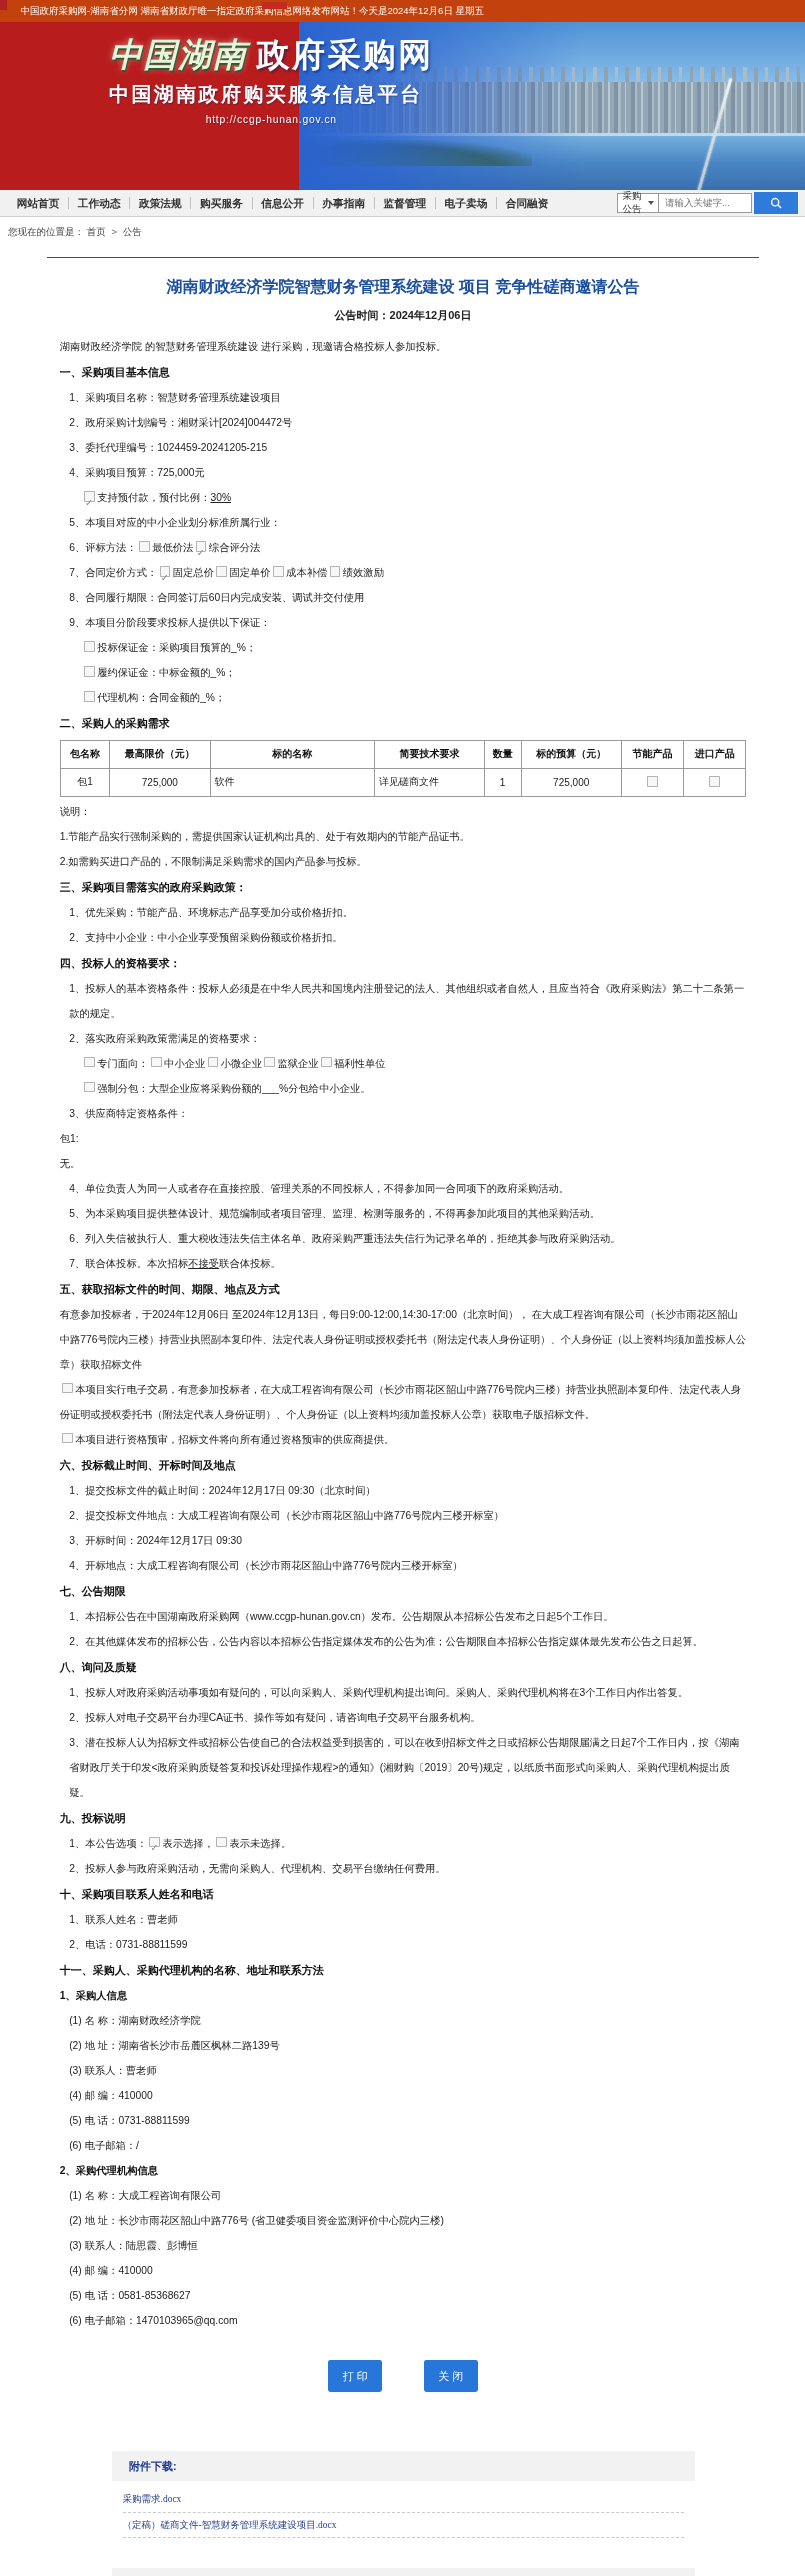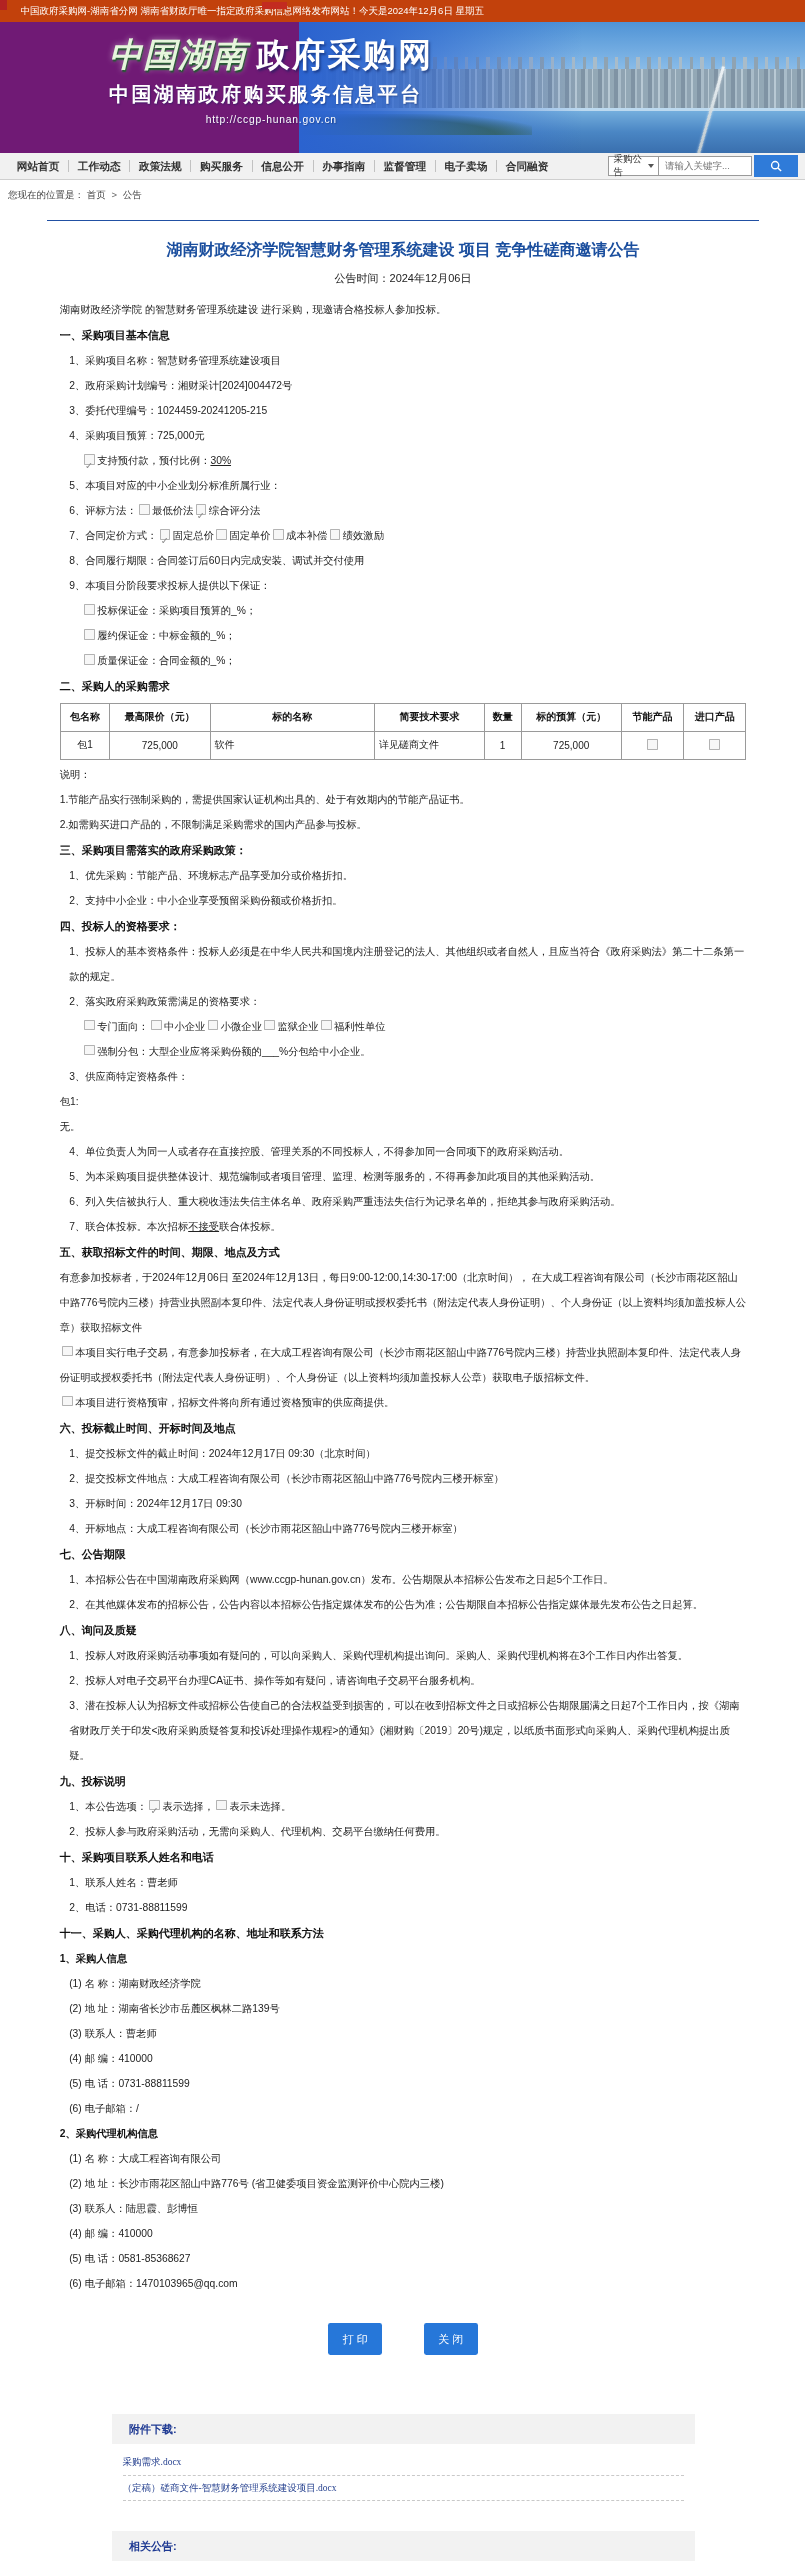--- a/index.html
+++ b/index.html
@@ -2,53 +2,53 @@
 <html style="font-size:12.7px"><head>
 <meta charset="utf-8">
 <style>
   html,body{margin:0;padding:0;}
   body{width:806px;background:#fff;color:#222;font-family:"Liberation Sans","DejaVu Sans",sans-serif;}
   
   .topbar{position:relative;height:22px;background:#c2410c;color:#fff;font-size:9.5px;line-height:22px;padding-left:20.6px;box-sizing:border-box;}
   .red-a{position:absolute;left:0;top:0;width:7.1px;height:10.3px;background:#b32222;}
   .red-b{position:absolute;left:262px;top:1.6px;width:24.5px;height:7.1px;background:#c32b20;}
   
-  .banner{position:relative;height:131px;background:#701a75;overflow:hidden;}
+  .banner{position:relative;height:168px;background:#b91c1c;overflow:hidden;}
   .photo{position:absolute;right:0;top:0;width:507px;height:100%;}
   .photo .sky{position:absolute;left:0;top:0;right:0;height:100%;background:linear-gradient(180deg,#4f93d6 0%,#8fc0ea 40%,#d9edf9 60%,#bcd9ef 66%);}
   .photo .city{position:absolute;left:0;right:0;top:36%;height:30%;background:repeating-linear-gradient(90deg,#7f93a4 0 4px,#a9bcc9 4px 6.3px,#8fa3b2 6.3px 10.3px,#b8c9d4 10.3px 12px,#93a8b6 12px 16.6px);}
   .photo .city2{position:absolute;left:8%;right:0;top:27%;height:12%;background:repeating-linear-gradient(90deg,transparent 0 7.1px,#8fa3b2 7.1px 11px,transparent 11px 18px,#a9bcc9 18px 21.4px);}
   .photo .water{position:absolute;left:0;right:0;bottom:0;height:32%;background:linear-gradient(180deg,#74aedd 0%,#4a86c4 50%,#396fae 100%);}
   .photo .green{position:absolute;left:0;bottom:14%;width:46%;height:16%;background:radial-gradient(ellipse at 30% 100%,#4a7d46 0%,#39643a 55%,rgba(57,100,58,0) 78%);}
   .photo .bridge{position:absolute;right:21%;bottom:-4.7px;width:3.2px;height:72%;background:linear-gradient(180deg,#eef3f6,#b9c6cd);transform:rotate(16deg);transform-origin:bottom center;box-shadow:0 0 2.4px rgba(255,255,255,.6);}
   .photo .fade{position:absolute;left:0;top:0;right:0;bottom:0;background:linear-gradient(90deg,#2b63cf 0%,rgba(43,99,207,.82) 16%,rgba(43,99,207,0) 56%);}
   .logo-area{position:absolute;left:109px;top:14.2px;color:#fff;z-index:3;}
   .logo-line{font-size:33px;line-height:38px;white-space:nowrap;}
   .logo-cn{font-family:"Liberation Serif","DejaVu Serif",serif;font-style:italic;font-weight:bold;color:#e6f6dc;text-shadow:0.8px 1.6px 1.6px #1c5a2a,0 0 6.3px rgba(255,255,255,.55);letter-spacing:1.6px;}
   .logo-main{font-weight:900;color:#fff;text-shadow:1.6px 1.6px 2.4px rgba(10,30,90,.55);letter-spacing:2.4px;}
   .banner-sub{font-size:20px;font-weight:bold;letter-spacing:2.4px;margin-top:7.1px;text-shadow:0.8px 0.8px 1.6px rgba(10,30,90,.45);}
   .banner-url{font-size:10.3px;text-align:center;margin-top:5.5px;letter-spacing:0.8px;text-shadow:0.8px 0.8px 0.8px rgba(10,30,90,.4);}
   
   .nav{height:27px;background:#f1f1f1;border-bottom:0.8px solid #cfcfcf;display:flex;align-items:center;padding:0 8px;box-sizing:border-box;}
   .nav-items{display:flex;align-items:center;}
   .nav-item{font-size:10.7px;font-weight:bold;color:#333;padding:0 8.7px;line-height:12.7px;cursor:pointer;white-space:nowrap;}
   .nav-item + .nav-item{border-left:0.8px solid #c2c2c2;}
   .nav-right{margin-left:auto;display:flex;align-items:center;}
-  .sel{width:51px;height:20px;border:0.8px solid #9a9a9a;background:#fff;font-size:9.5px;color:#333;display:flex;align-items:center;justify-content:space-between;padding:0 4px;box-sizing:border-box;cursor:pointer;}
+  .sel{width:42px;height:20px;border:0.8px solid #9a9a9a;background:#fff;font-size:9.5px;color:#333;display:flex;align-items:center;justify-content:space-between;padding:0 4px;box-sizing:border-box;cursor:pointer;}
   .caret{width:0;height:0;border-left:3.2px solid transparent;border-right:3.2px solid transparent;border-top:4px solid #555;}
   .inp{width:93px;height:20px;border:0.8px solid #9a9a9a;border-left:none;font-size:9.5px;padding:0 5.5px;box-sizing:border-box;color:#333;outline:none;}
   .btn-search{width:44px;height:21.4px;background:#2f7bd9;border:none;display:flex;align-items:center;justify-content:center;margin-left:1.6px;cursor:pointer;}
   
   .crumb{height:30px;line-height:30px;font-size:9.5px;color:#444;padding-left:8px;}
   .crumb a{color:#444;text-decoration:none;cursor:pointer;}
   .crumb .sep{margin:0 3.2px;color:#666;}
   
   .panel{width:712px;margin:9.5px auto 0;border-top:1.6px solid #2150a3;padding:4.7px 12.7px 8px;box-sizing:border-box;}
   .title{color:#1a4e9e;font-size:16px;font-weight:bold;text-align:center;margin:12.7px 0 0;line-height:24px;}
-  .pub{font-size:11px;color:#222;text-align:center;margin:9.5px 0 11px;}
+  .pub{font-size:11px;color:#222;text-align:center;margin:9.5px 0 11px;font-weight:bold;}
   p.line{font-size:10.3px;line-height:25px;margin:0;color:#222;}
   p.ind{padding-left:9.5px;}
   p.ind2{padding-left:22px;}
   h3.sec{font-size:11px;font-weight:bold;color:#111;margin:0;line-height:26px;}
   h4.sub{font-size:10.3px;font-weight:bold;color:#111;margin:0;line-height:25px;}
   .u{text-decoration:underline;}
   .cb{display:inline-block;width:8.7px;height:8.7px;border:0.8px solid #b3b3b3;background:#f7f7f7;margin:0 2.4px;vertical-align:-0.8px;position:relative;border-radius:0.8px;}
   .cb.checked::after{content:"\2713";position:absolute;left:0px;top:-2.4px;font-size:9.5px;color:#8d8d8d;}
   table.req{width:100%;border-collapse:collapse;font-size:10px;text-align:center;margin:3.2px 0 1.6px;}
   table.req th,table.req td{border:0.8px solid #9a9a9a;height:24px;padding:1.6px 4px;}
@@ -137,21 +137,21 @@
   <p class="line ind">3、委托代理编号：1024459-20241205-215</p>
   <p class="line ind">4、采购项目预算：725,000元</p>
   <p class="line ind2"><span class="cb checked"></span><span>支持预付款，预付比例：</span><span class="u">30%</span></p>
   <p class="line ind">5、本项目对应的中小企业划分标准所属行业：</p>
   <p class="line ind"><span>6、评标方法：</span><span class="cb"></span><span>最低价法</span><span class="cb checked"></span><span>综合评分法</span></p>
   <p class="line ind"><span>7、合同定价方式：</span><span class="cb checked"></span><span>固定总价</span><span class="cb"></span><span>固定单价</span><span class="cb"></span><span>成本补偿</span><span class="cb"></span><span>绩效激励</span></p>
   <p class="line ind">8、合同履行期限：合同签订后60日内完成安装、调试并交付使用</p>
   <p class="line ind">9、本项目分阶段要求投标人提供以下保证：</p>
   <p class="line ind2"><span class="cb"></span><span>投标保证金：采购项目预算的_%；</span></p>
   <p class="line ind2"><span class="cb"></span><span>履约保证金：中标金额的_%；</span></p>
-  <p class="line ind2"><span class="cb"></span><span>质量保证金：合同金额的_%；</span></p>
+  <p class="line ind2"><span class="cb"></span><span>代理机构：合同金额的_%；</span></p>
 
   <h3 class="sec">二、采购人的采购需求</h3>
   <table class="req">
     <tbody>
         <tr>
       <th>包名称</th>
       <th>最高限价（元）</th>
       <th style="width:24%">标的名称</th>
       <th style="width:16%">简要技术要求</th>
       <th>数量</th>

